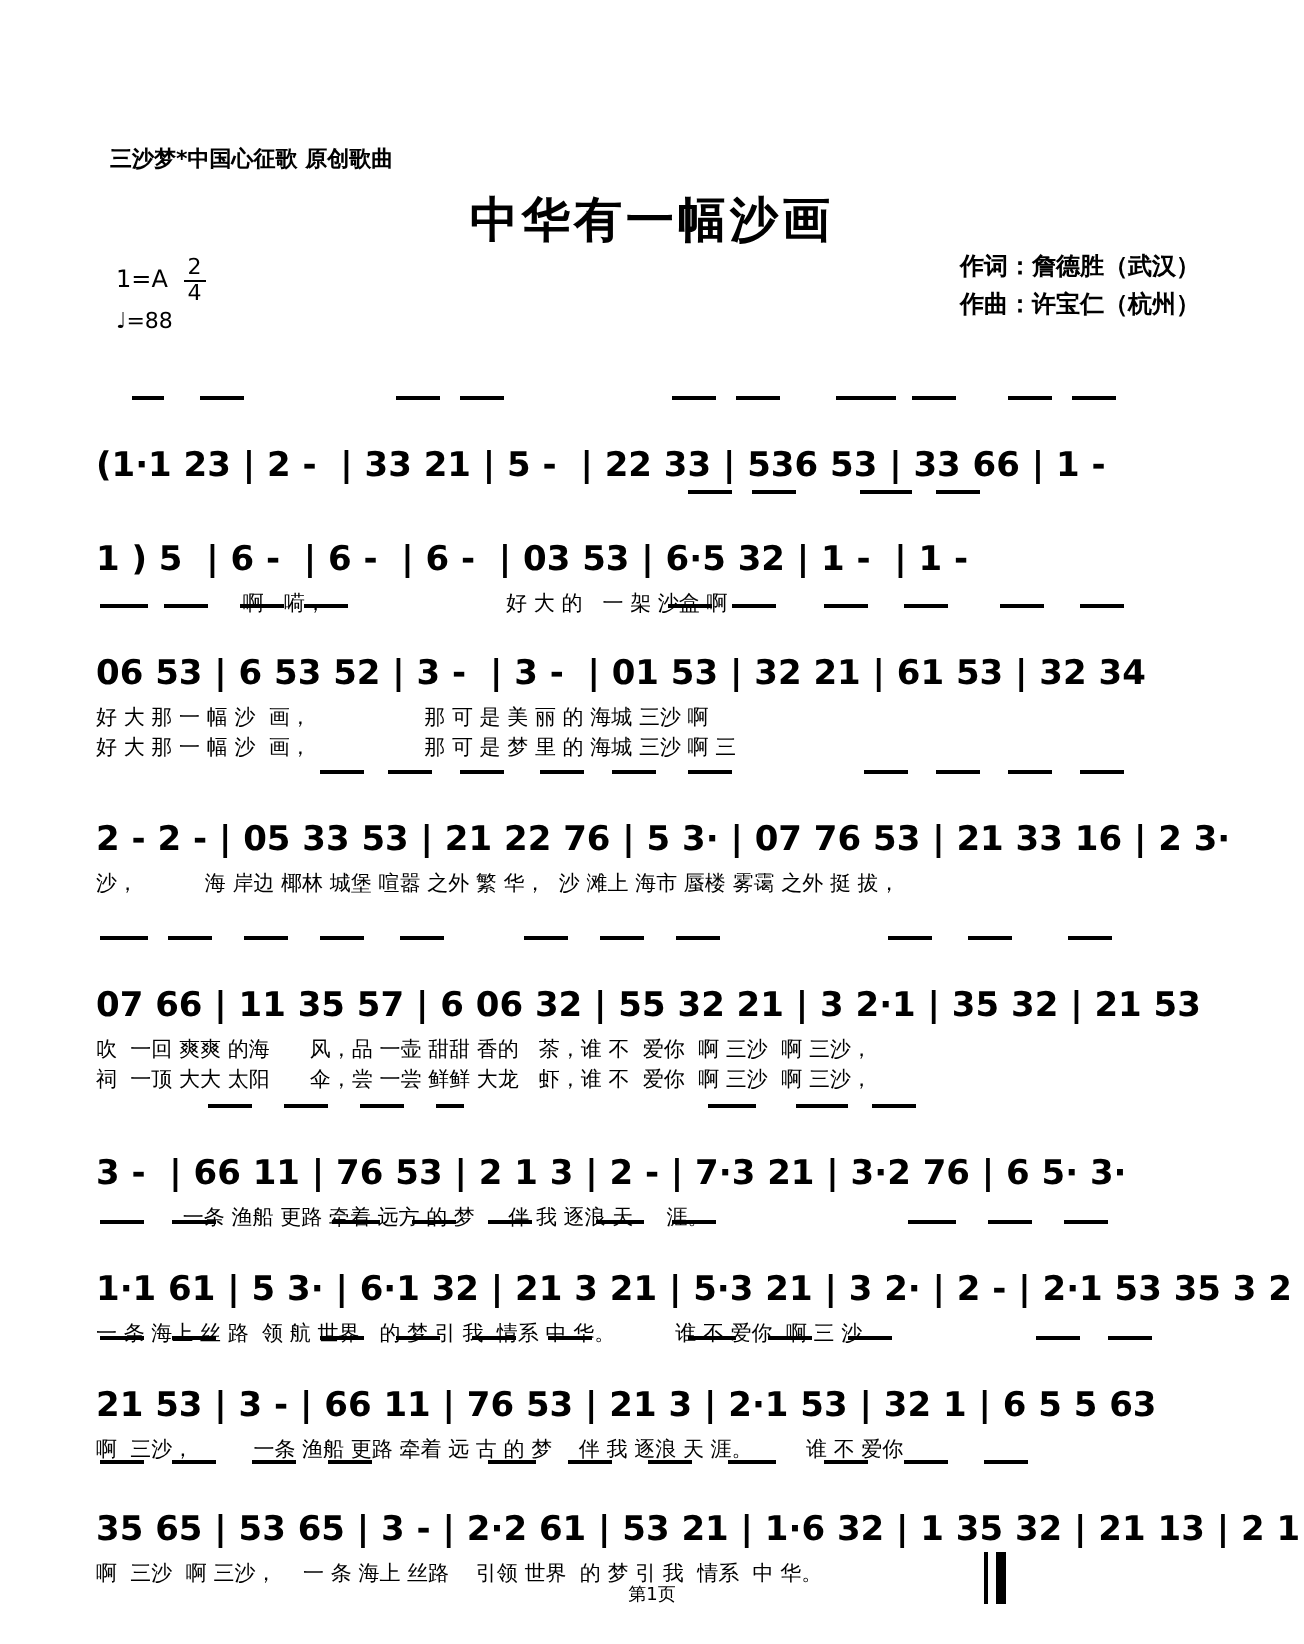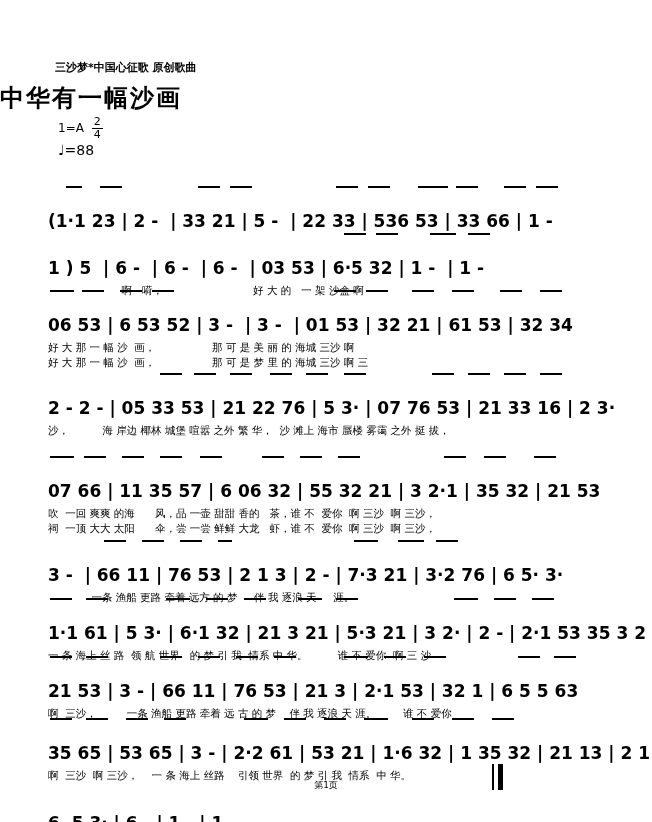--- a/index.html
+++ b/index.html
@@ -4,48 +4,48 @@
 <style>
   html,body{margin:0;padding:0;}
   body{
     width:652px;height:822px;
     background:#ffffff;
     font-family:"Liberation Sans", sans-serif;
     color:#000;
     position:relative;
     overflow:hidden;
   }
-  .sheet{position:absolute;left:0;top:4px;width:652px;height:621px;}
+  .sheet{position:absolute;left:0;top:16px;width:652px;height:621px;}
 
   
   .series{
     position:absolute;left:55px;top:56px;
     font-size:11px;font-weight:bold;letter-spacing:0px;
     font-family:"DejaVu Sans", sans-serif;
   }
   .title{
     position:absolute;left:0;top:78px;width:652px;
-    text-align:left;font-size:24px;font-weight:bold;
+    text-align:center;font-size:24px;font-weight:bold;
     font-family:"DejaVu Serif", serif;
     letter-spacing:2px;
   }
   .keysig{
     position:absolute;left:58px;top:112px;
     font-size:12px;font-family:"DejaVu Sans", sans-serif;
   }
   .keysig .frac{
     display:inline-block;vertical-align:middle;
     text-align:center;line-height:1.05;margin-left:4px;
     font-size:11px;
   }
   .keysig .frac .num{display:block;border-bottom:1px solid #000;padding:0 2px;}
   .keysig .frac .den{display:block;padding:0 2px;}
   .tempo{
     position:absolute;left:58px;top:138px;
-    font-size:14px;font-family:"DejaVu Sans", sans-serif;
+    font-size:11px;font-family:"DejaVu Sans", sans-serif;
   }
   .credits{
     position:absolute;right:52px;top:108px;
     text-align:right;font-size:12px;font-weight:bold;
     line-height:1.55;
     font-family:"DejaVu Sans", sans-serif;
   }
 
   
   .row{position:absolute;left:48px;width:556px;}
@@ -95,20 +95,24 @@
 
   <div class="keysig">
     <span>1=A</span>
     <span class="frac">
       <span class="num">2</span>
       <span class="den">4</span>
     </span>
   </div>
   <div class="tempo">♩=88</div>
 
+  <div class="credits">
+    <div>作词：詹德胜（武汉）</div>
+    <div>作曲：许宝仁（杭州）</div>
+  </div>
 
   <div class="row" style="top:158px">
     <div class="notes">(1·1 23 | 2 -  | 33 21 | 5 -  | 22 33 | 536 53 | 33 66 | 1 -</div>
     <div class="lyric"></div>
     <div class="beam" style="left:18px;top:24px;width:16px"></div>
     <div class="beam" style="left:52px;top:24px;width:22px"></div>
     <div class="beam" style="left:150px;top:24px;width:22px"></div>
     <div class="beam" style="left:182px;top:24px;width:22px"></div>
     <div class="beam" style="left:288px;top:24px;width:22px"></div>
     <div class="beam" style="left:320px;top:24px;width:22px"></div>

